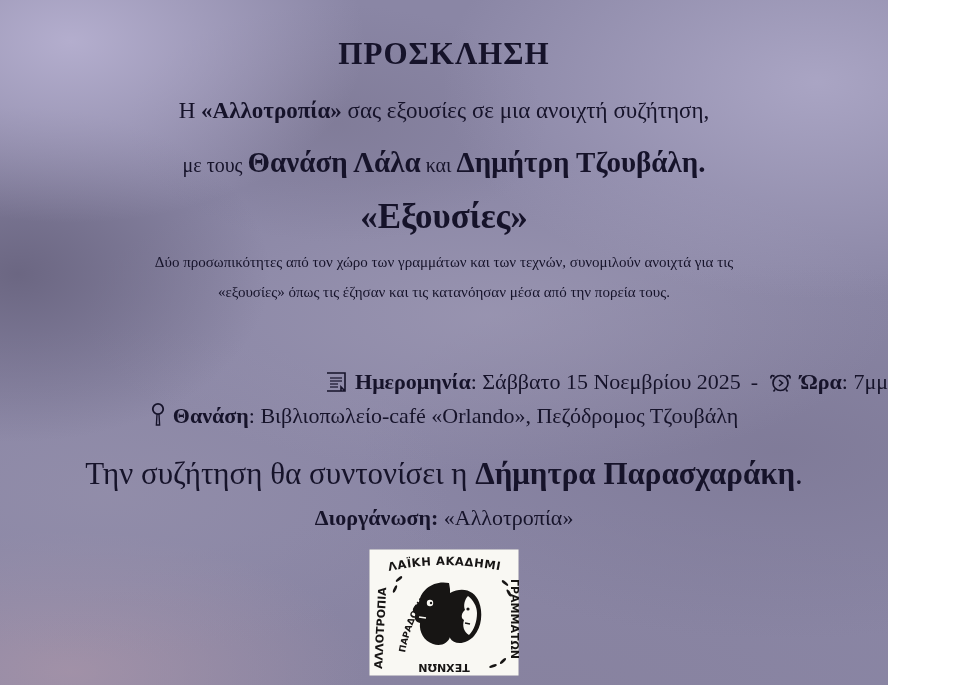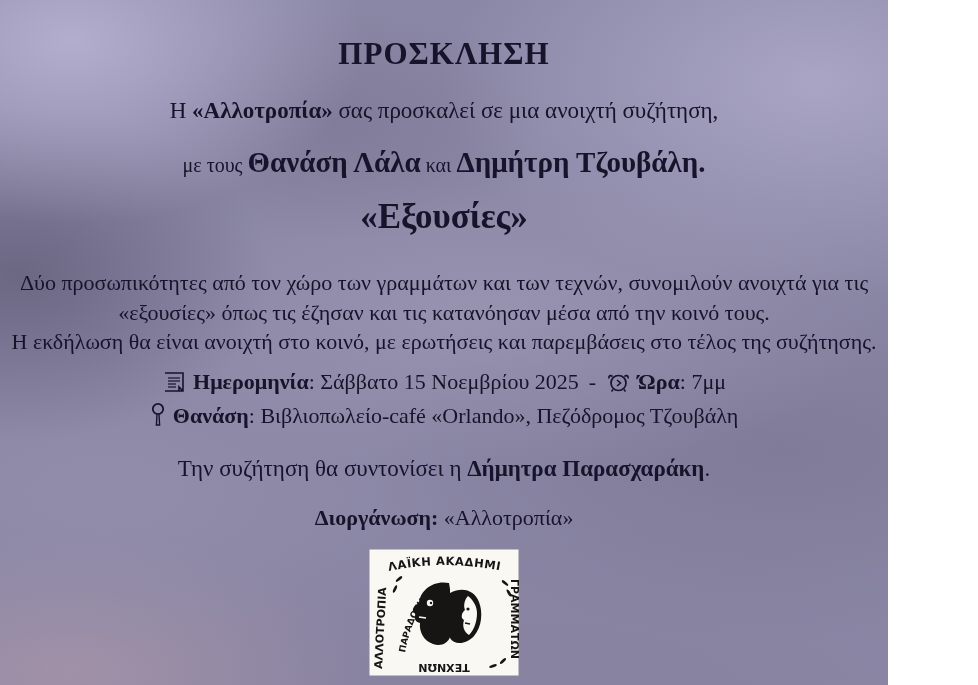--- a/index.html
+++ b/index.html
@@ -19,51 +19,50 @@
       radial-gradient(ellipse 420px 200px at 8% 98%,  rgba(167,148,168,.8), transparent 70%),
       radial-gradient(ellipse 720px 260px at 60% 102%,rgba(134,128,156,.65), transparent 75%);
   }
   .line{position:absolute;left:0;width:100%;text-align:center;}
   .title{top:36px;font-size:31px;font-weight:bold;letter-spacing:1px;}
   .intro{top:98px;font-size:23px;}
   .intro .b{font-weight:bold;}
   .guests{top:146px;font-size:20px;}
   .guests .name{font-size:29px;font-weight:bold;}
   .topic{top:197px;font-size:35px;font-weight:bold;}
-  .desc{top:268px;font-size:22px;line-height:29.5px;}
-  .detail1{top:369px;font-size:22px;}
+  .desc{top:248px;font-size:15px;line-height:29.5px;}
+  .detail1{top:369px;font-size:22px;text-align:right;}
   .detail2{top:402px;font-size:22px;}
   .detail1 .b,.detail2 .b{font-weight:bold;}
   .dash{display:inline-block;margin:0 10px;}
-  .moderator{top:456px;font-size:23px;}
+  .moderator{top:456px;font-size:31px;}
   .moderator .b{font-weight:bold;}
   .organizer{top:505px;font-size:22px;}
   .organizer .b{font-weight:bold;text-align:center;}
   .icon{display:inline-block;vertical-align:-5px;margin-right:7px;}
   .icon svg{display:block;}
   .logo-wrap{position:absolute;top:549px;left:50%;transform:translateX(-50%);}
   .logo-wrap svg{display:block;}
 </style>
 </head>
 <body>
 
 <div class="poster">
 
   <div class="line title">ΠΡΟΣΚΛΗΣΗ</div>
 
-  <div class="line intro"><span>Η </span><span class="b">«Αλλοτροπία»</span><span> σας προσκαλεί σε μια ανοιχτή συζήτηση,</span></div>
+  <div class="line intro"><span>Η </span><span class="b">«Αλλοτροπία»</span><span> σας εξουσίες σε μια ανοιχτή συζήτηση,</span></div>
 
   <div class="line topic">«Εξουσίες»</div>
 
   <div class="line guests"><span>με τους </span><span class="name">Θανάση Λάλα</span><span> και </span><span class="name">Δημήτρη Τζουβάλη.</span></div>
 
   <div class="line desc">
     <div>Δύο προσωπικότητες από τον χώρο των γραμμάτων και των τεχνών, συνομιλούν ανοιχτά για τις</div>
-    <div>«εξουσίες» όπως τις έζησαν και τις κατανόησαν μέσα από την κοινό τους.</div>
-    <div>Η εκδήλωση θα είναι ανοιχτή στο κοινό, με ερωτήσεις και παρεμβάσεις στο τέλος της συζήτησης.</div>
+    <div>«εξουσίες» όπως τις έζησαν και τις κατανόησαν μέσα από την πορεία τους.</div>
   </div>
 
   <div class="line detail1"><span class="icon"><svg width="24" height="24" viewBox="0 0 24 24" fill="none" stroke="#16132a">
           <path d="M3 3 h18 v18 l-4 0 l0 -4 l4 4 m-4 0 h-14 z" stroke-width="1.6" fill="none"></path>
           <g stroke-width="1.2">
             <line x1="6" y1="8" x2="18" y2="8"></line>
             <line x1="6" y1="11" x2="18" y2="11"></line>
             <line x1="6" y1="14" x2="14" y2="14"></line>
             <line x1="6" y1="17" x2="14" y2="17"></line>
           </g>

